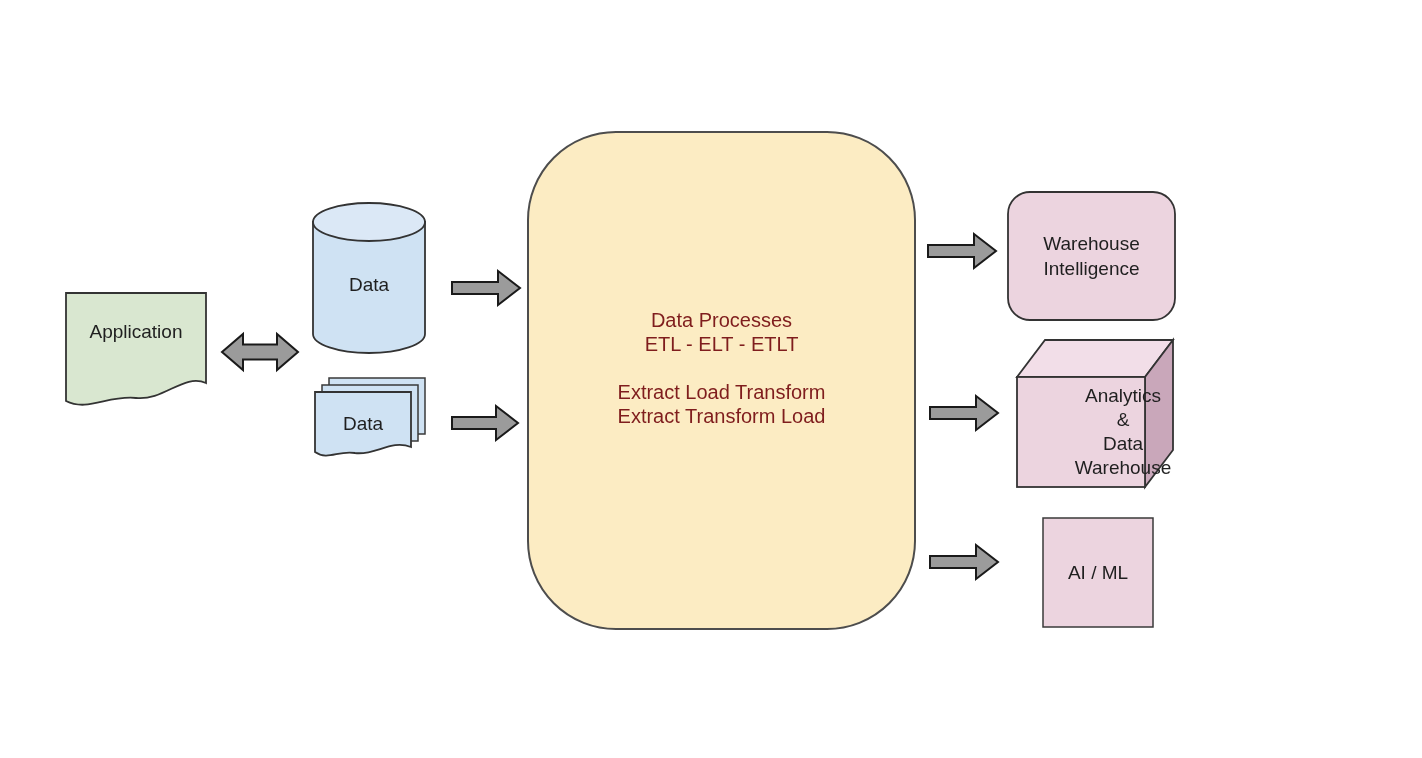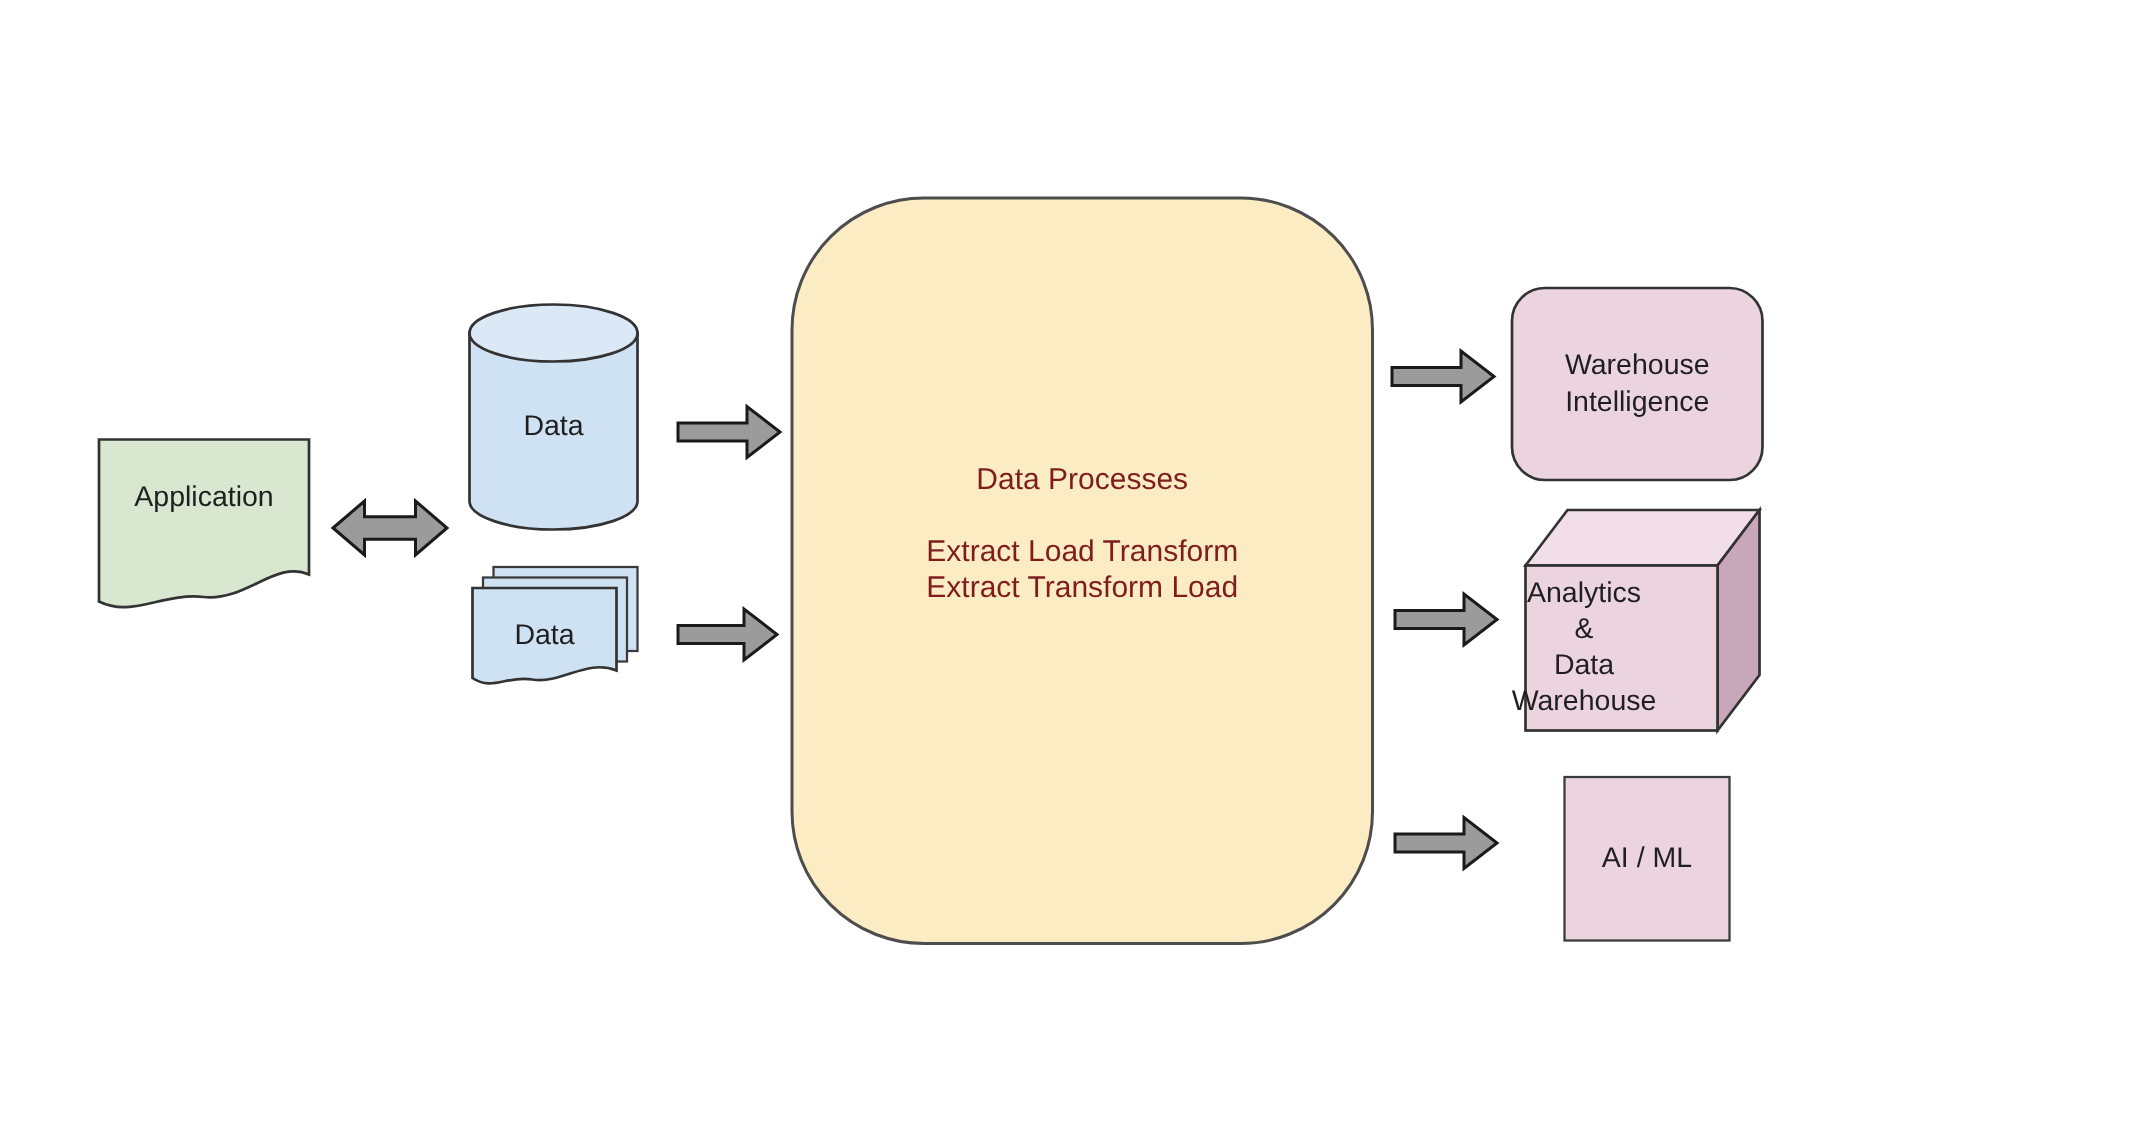--- a/index.html
+++ b/index.html
@@ -45,21 +45,21 @@
     top: 308px;
     width: 387px;
     text-align: center;
     color: #7f1d1d;
     font-size: 20px;
     line-height: 24px;
   }
   .process-text .spacer { height: 24px; }
 
   .bi-label    { left: 1008px; top: 192px; width: 167px; height: 128px; line-height: 25px; }
-  .cube-label  { left: 992px; top: 377px; width: 128px; height: 110px; line-height: 24px; }
+  .cube-label  { left: 1059px; top: 377px; width: 128px; height: 110px; line-height: 24px; }
   .aiml-label  { left: 1043px; top: 518px; width: 110px; height: 109px; }
   .app-label   { left: 66px;  top: 282px; width: 140px; height: 100px; }
   .db-label    { left: 313px; top: 215px; width: 112px; height: 140px; }
   .files-label { left: 315px; top: 396px; width: 96px;  height: 56px; }
 </style>
 </head>
 <body>
 
 <div class="stage">
 
@@ -95,20 +95,21 @@
   </svg>
 
   <div class="label app-label">Application</div>
 
   <div class="label db-label">Data</div>
 
   <div class="label files-label">Data</div>
 
   <div class="process-text">
     <div>Data Processes</div>
+    <div>ETL - ELT - ETLT</div>
     <div class="spacer"></div>
     <div>Extract Load Transform</div>
     <div>Extract Transform Load</div>
   </div>
 
   <div class="label column bi-label">
     <div>Warehouse</div>
     <div>Intelligence</div>
   </div>
 

